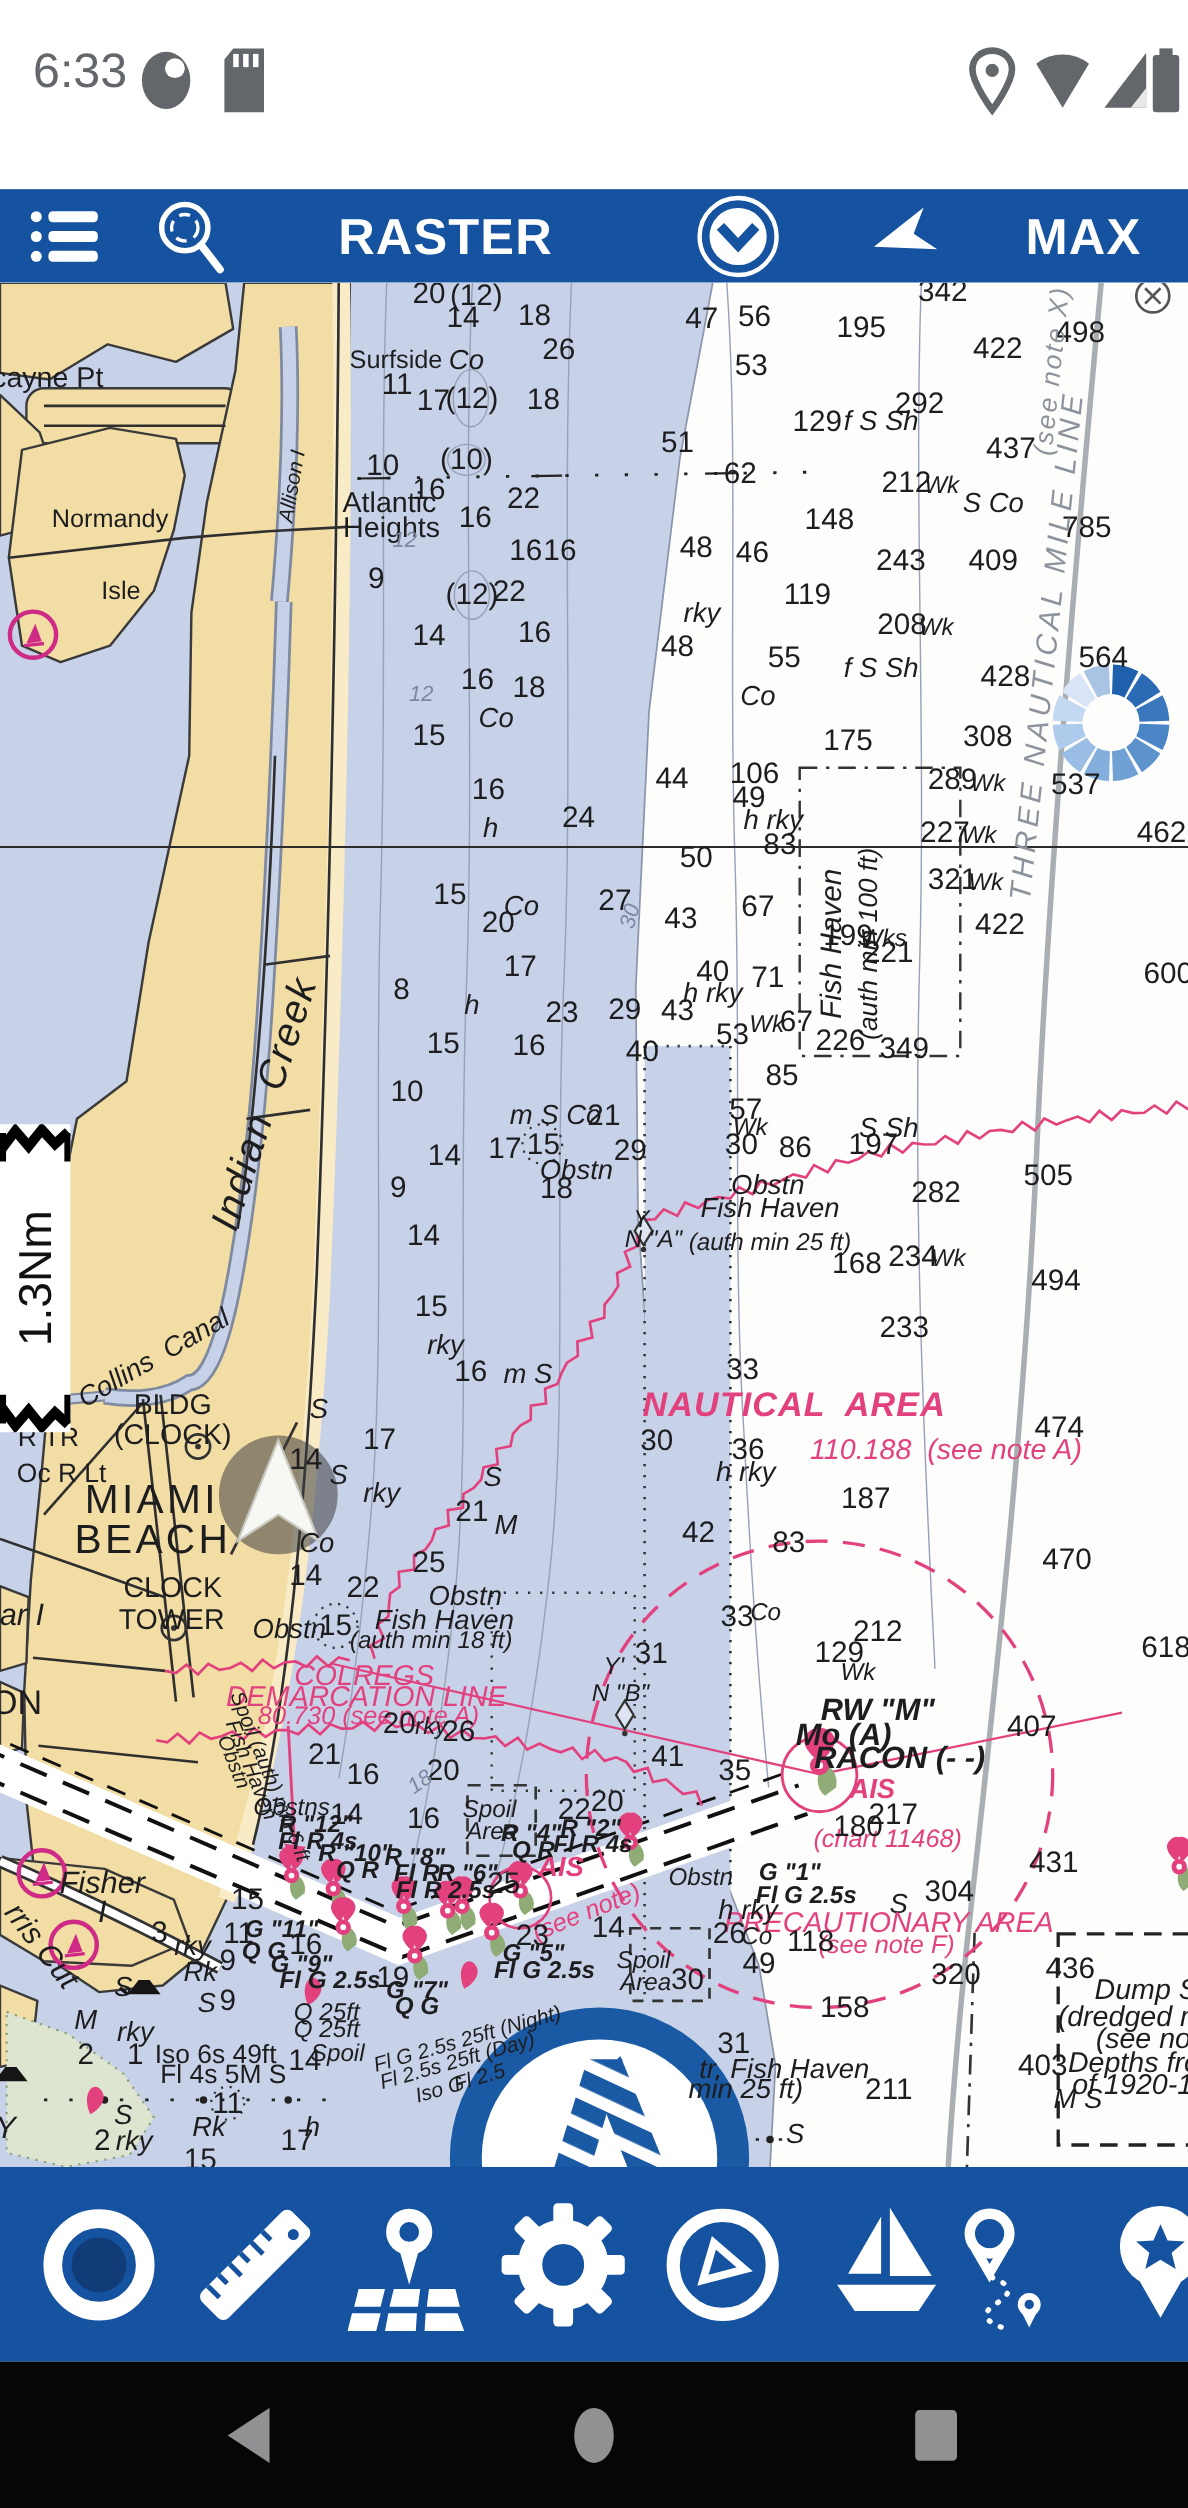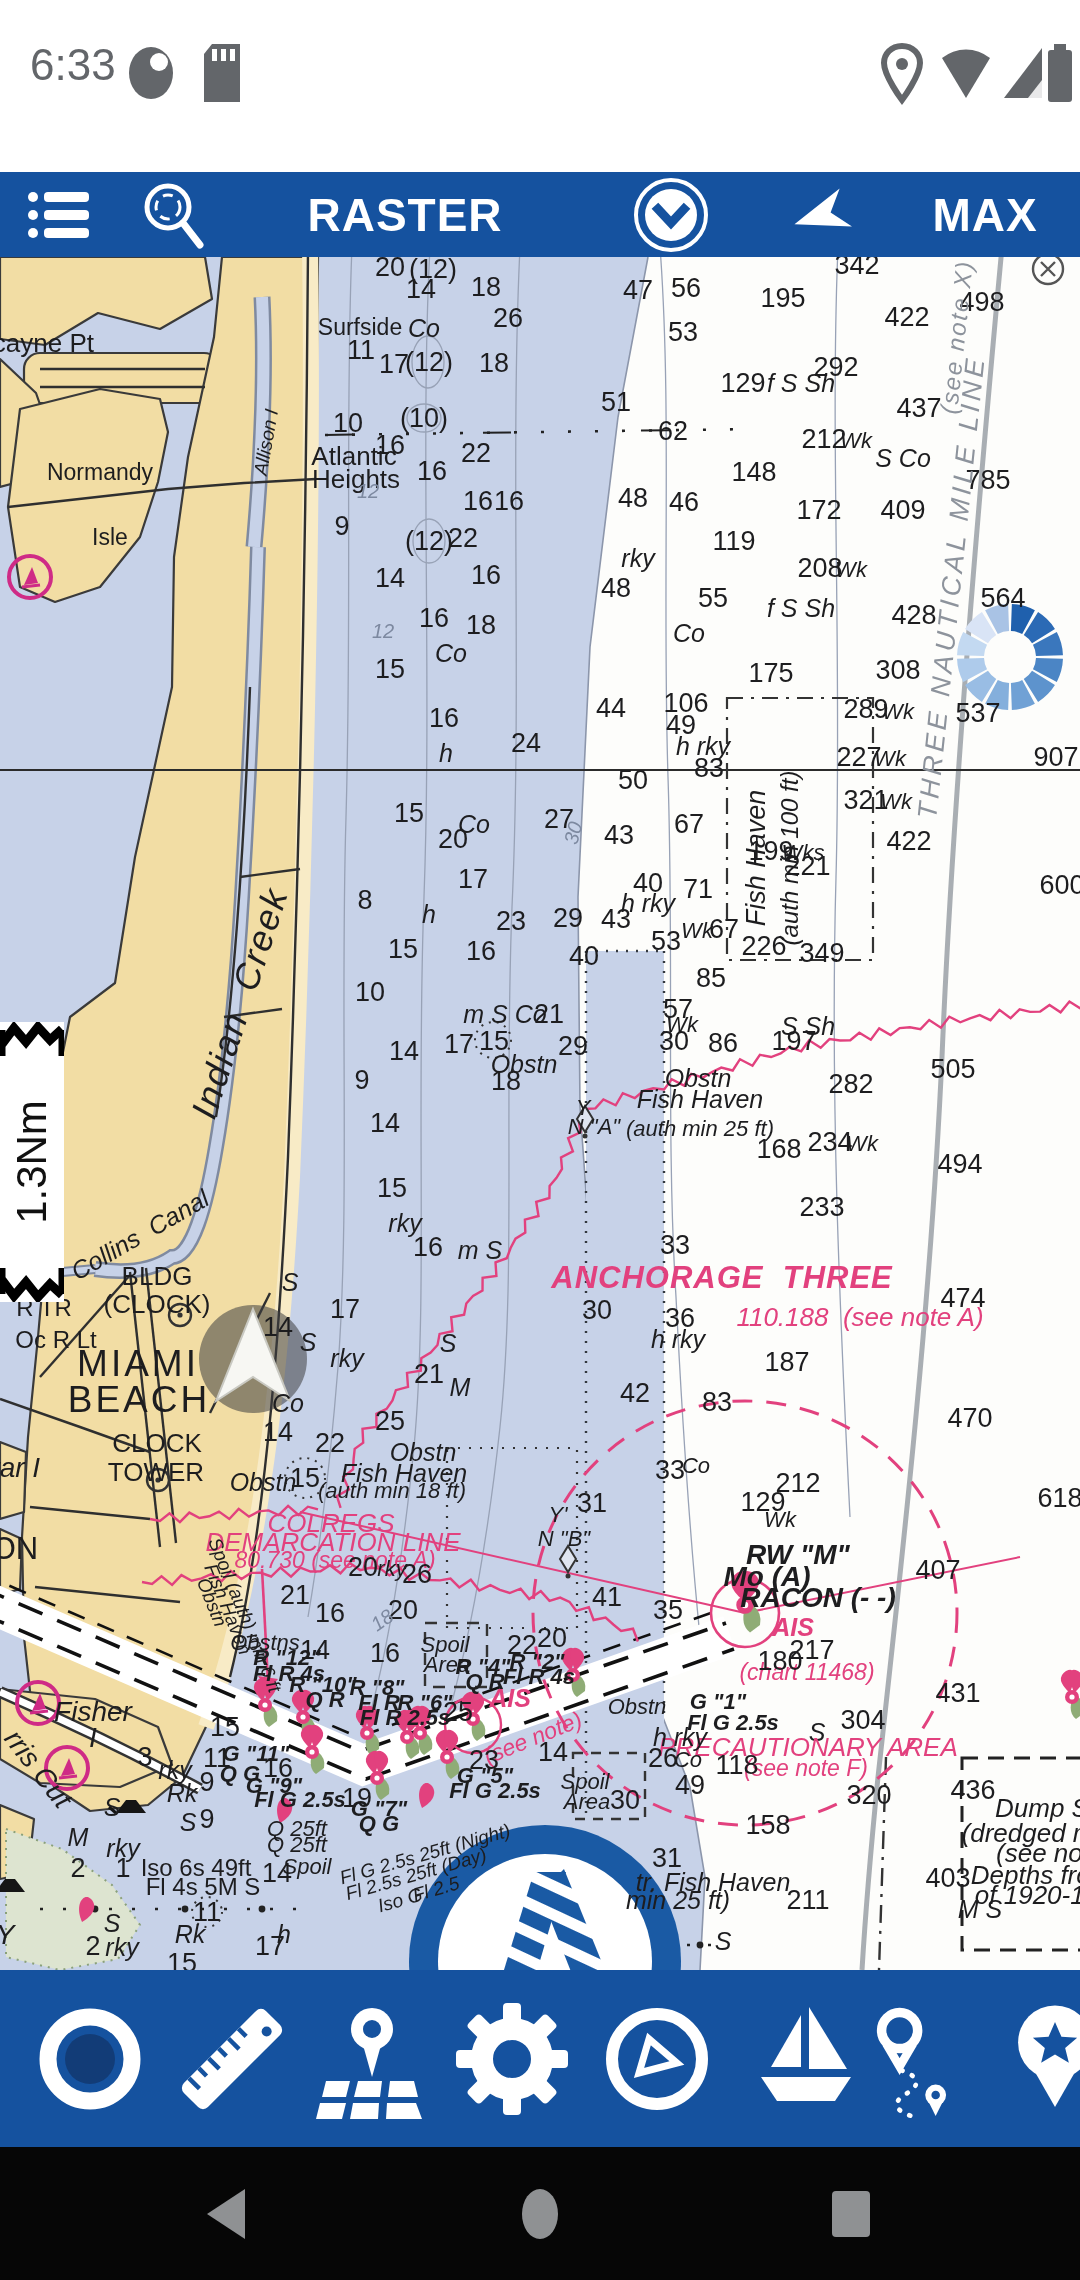--- a/index.html
+++ b/index.html
@@ -356,21 +356,21 @@
         <span class="lbl pl2" style="left: 354px; top: 199px; transform: translate(-50%, -50%);">Atlantic</span>
         <span class="lbl pl2" style="left: 356px; top: 222px; transform: translate(-50%, -50%);">Heights</span>
         <span class="lbl s" style="left: 390px; top: 188px; transform: translate(-50%, -50%);">16</span>
         <span class="lbl s" style="left: 476px; top: 196px; transform: translate(-50%, -50%);">22</span>
         <span class="lbl s" style="left: 432px; top: 214px; transform: translate(-50%, -50%);">16</span>
         <span class="lbl s" style="left: 754px; top: 215px; transform: translate(-50%, -50%);">148</span>
         <span class="lbl conto" style="left: 368px; top: 234px; transform: translate(-50%, -50%);">12</span>
         <span class="lbl pl" style="left: 110px; top: 261px; transform: translate(-50%, -50%);">Isle</span>
         <span class="lbl s" style="left: 633px; top: 241px; transform: translate(-50%, -50%);">48</span>
         <span class="lbl s" style="left: 684px; top: 245px; transform: translate(-50%, -50%);">46</span>
-        <span class="lbl s" style="left: 819px; top: 253px; transform: translate(-50%, -50%);">172</span>
+        <span class="lbl s" style="left: 819px; top: 253px; transform: translate(-50%, -50%);">243</span>
         <span class="lbl s" style="left: 903px; top: 253px; transform: translate(-50%, -50%);">409</span>
         <span class="lbl s" style="left: 342px; top: 269px; transform: translate(-50%, -50%);">9</span>
         <span class="lbl s" style="left: 429px; top: 284px; transform: translate(-50%, -50%);">(12)</span>
         <span class="lbl s" style="left: 463px; top: 281px; transform: translate(-50%, -50%);">22</span>
         <span class="lbl s" style="left: 478px; top: 244px; transform: translate(-50%, -50%);">16</span>
         <span class="lbl s" style="left: 509px; top: 244px; transform: translate(-50%, -50%);">16</span>
         <span class="lbl s" style="left: 734px; top: 284px; transform: translate(-50%, -50%);">119</span>
         <span class="lbl si" style="left: 638px; top: 301px; transform: translate(-50%, -50%);">rky</span>
         <span class="lbl s" style="left: 820px; top: 311px; transform: translate(-50%, -50%);">208</span>
         <span class="lbl si2" style="left: 851px; top: 313px; transform: translate(-50%, -50%);">Wk</span>
@@ -391,21 +391,21 @@
         <span class="lbl s" style="left: 771px; top: 416px; transform: translate(-50%, -50%);">175</span>
         <span class="lbl s" style="left: 898px; top: 413px; transform: translate(-50%, -50%);">308</span>
         <span class="lbl s" style="left: 866px; top: 452px; transform: translate(-50%, -50%);">289</span>
         <span class="lbl si2" style="left: 898px; top: 455px; transform: translate(-50%, -50%);">Wk</span>
         <span class="lbl s" style="left: 611px; top: 451px; transform: translate(-50%, -50%);">44</span>
         <span class="lbl s" style="left: 681px; top: 468px; transform: translate(-50%, -50%);">49</span>
         <span class="lbl si" style="left: 703px; top: 489px; transform: translate(-50%, -50%);">h rky</span>
         <span class="lbl s" style="left: 686px; top: 446px; transform: translate(-50%, -50%);">106</span>
         <span class="lbl s" style="left: 859px; top: 500px; transform: translate(-50%, -50%);">227</span>
         <span class="lbl si2" style="left: 890px; top: 502px; transform: translate(-50%, -50%);">Wk</span>
-        <span class="lbl s" style="left: 1056px; top: 500px; transform: translate(-50%, -50%);">907</span>
+        <span class="lbl s" style="left: 1056px; top: 500px; transform: translate(-50%, -50%);">462</span>
         <span class="lbl s" style="left: 444px; top: 461px; transform: translate(-50%, -50%);">16</span>
         <span class="lbl s" style="left: 526px; top: 486px; transform: translate(-50%, -50%);">24</span>
         <span class="lbl si" style="left: 446px; top: 496px; transform: translate(-50%, -50%);">h</span>
         <span class="lbl s" style="left: 633px; top: 523px; transform: translate(-50%, -50%);">50</span>
         <span class="lbl s" style="left: 709px; top: 511px; transform: translate(-50%, -50%);">83</span>
         <span class="lbl tv" style="left: 266px; top: 185px; transform: translate(-50%, -50%) rotate(-80deg);">Allison I</span>
         <span class="lbl s" style="left: 409px; top: 556px; transform: translate(-50%, -50%);">15</span>
         <span class="lbl si" style="left: 474px; top: 567px; transform: translate(-50%, -50%);">Co</span>
         <span class="lbl s" style="left: 453px; top: 582px; transform: translate(-50%, -50%);">20</span>
         <span class="lbl s" style="left: 559px; top: 562px; transform: translate(-50%, -50%);">27</span>
@@ -460,21 +460,21 @@
         <span class="lbl s" style="left: 506px; top: 824px; transform: translate(-50%, -50%);">18</span>
         <span class="lbl si" style="left: 698px; top: 821px; transform: translate(-50%, -50%);">Obstn</span>
         <span class="lbl si" style="left: 700px; top: 842px; transform: translate(-50%, -50%);">Fish Haven</span>
         <span class="lbl si2" style="left: 700px; top: 872px; transform: translate(-50%, -50%);">(auth min 25 ft)</span>
         <span class="lbl si2" style="left: 583px; top: 851px; transform: translate(-50%, -50%);">Y</span>
         <span class="lbl si2" style="left: 594px; top: 870px; transform: translate(-50%, -50%);">N "A"</span>
         <span class="lbl s" style="left: 385px; top: 866px; transform: translate(-50%, -50%);">14</span>
         <span class="lbl s" style="left: 822px; top: 950px; transform: translate(-50%, -50%);">233</span>
         <span class="lbl s" style="left: 675px; top: 988px; transform: translate(-50%, -50%);">33</span>
         <span class="lbl s" style="left: 597px; top: 1053px; transform: translate(-50%, -50%);">30</span>
-        <span class="lbl mgb" style="left: 722px; top: 1020px; transform: translate(-50%, -50%);">ANCHORAGE  THREE</span>
+        <span class="lbl mgb" style="left: 722px; top: 1020px; transform: translate(-50%, -50%);">NAUTICAL  AREA</span>
         <span class="lbl mg" style="left: 860px; top: 1060px; transform: translate(-50%, -50%);">110.188  (see note A)</span>
         <span class="lbl s" style="left: 963px; top: 1041px; transform: translate(-50%, -50%);">474</span>
         <span class="lbl s" style="left: 680px; top: 1061px; transform: translate(-50%, -50%);">36</span>
         <span class="lbl si" style="left: 678px; top: 1082px; transform: translate(-50%, -50%);">h rky</span>
         <span class="lbl s" style="left: 787px; top: 1105px; transform: translate(-50%, -50%);">187</span>
         <span class="lbl s" style="left: 635px; top: 1136px; transform: translate(-50%, -50%);">42</span>
         <span class="lbl s" style="left: 717px; top: 1145px; transform: translate(-50%, -50%);">83</span>
         <span class="lbl s" style="left: 970px; top: 1161px; transform: translate(-50%, -50%);">470</span>
         <span class="lbl s" style="left: 670px; top: 1213px; transform: translate(-50%, -50%);">33</span>
         <span class="lbl si2" style="left: 696px; top: 1209px; transform: translate(-50%, -50%);">Co</span>

